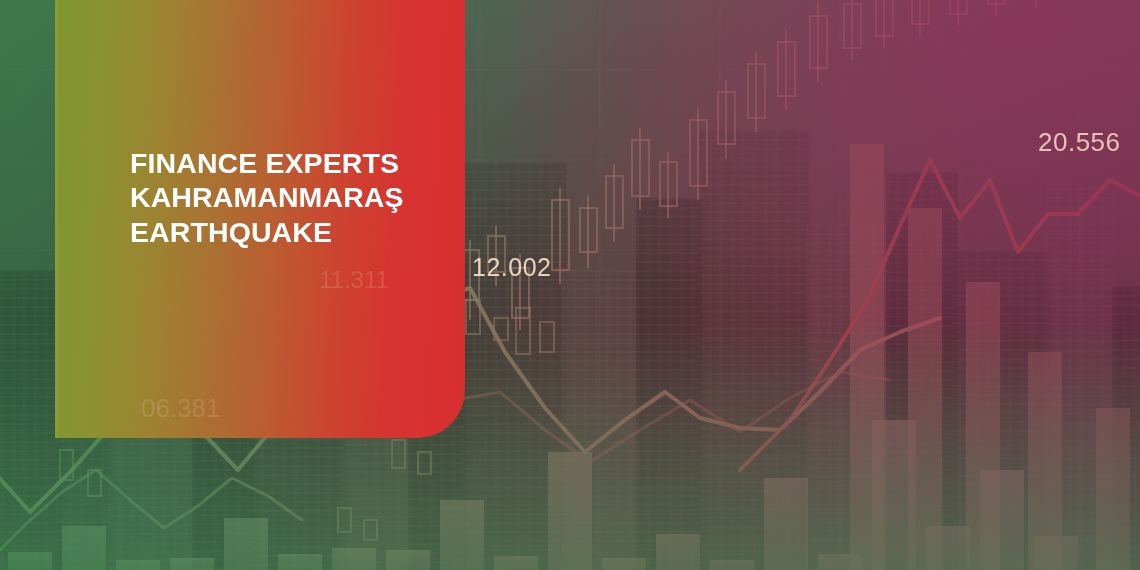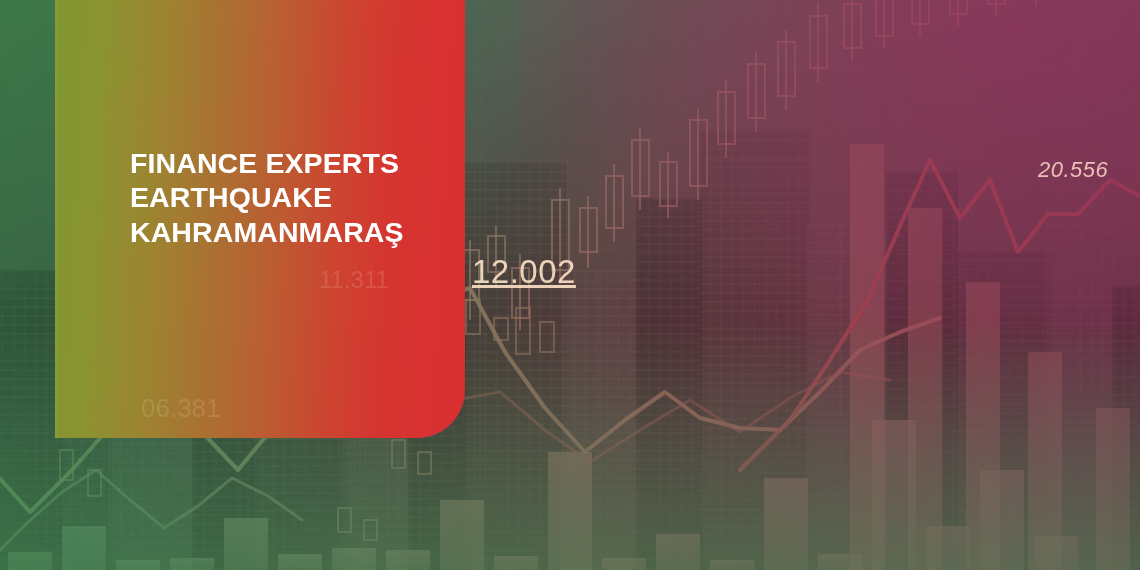--- a/index.html
+++ b/index.html
@@ -121,22 +121,22 @@
 
   
   .num-layer { position:absolute; inset:0; z-index:6; pointer-events:none; }
   .num {
     position:absolute;
     font-family:"Liberation Sans", sans-serif;
     font-weight:400;
     letter-spacing:0.5px;
     white-space:nowrap;
   }
-  .num-12002 { left:472px; top:253px; font-size:33px; color:rgba(252,226,198,0.90);text-decoration:underline; }
-  .num-20556 { left:1038px; top:157px; font-size:22px; color:rgba(252,214,200,0.86);font-style:italic; }
+  .num-12002 { left:472px; top:253px; font-size:25px; color:rgba(252,226,198,0.90); }
+  .num-20556 { left:1038px; top:127px; font-size:26px; color:rgba(252,214,200,0.86); }
   .num-11311 { left:318px; top:266px; font-size:24px; color:rgba(255,228,206,0.34); }
   .num-06381 { left:140px; top:393px; font-size:26px; color:rgba(255,232,206,0.30); }
 
   
   .headline-card {
     position:absolute;
     left:55px;
     top:-2px;
     width:410px;
     height:440px;
@@ -366,18 +366,18 @@
     <div class="num num-06381">06.381</div>
   </div>
 
   <div class="headline-card">
     <div class="card-seam"></div>
     <div class="card-bleed">11.311</div>
     <div class="card-bleed-2">06.381</div>
 
     <h1 class="headline-text">
       <span class="hl">Finance Experts</span>
+      <span class="hl">Kahramanmaraş</span>
       <span class="hl">Earthquake</span>
-      <span class="hl">Kahramanmaraş</span>
     </h1>
   </div>
 
 </div>
 
 </body></html>

